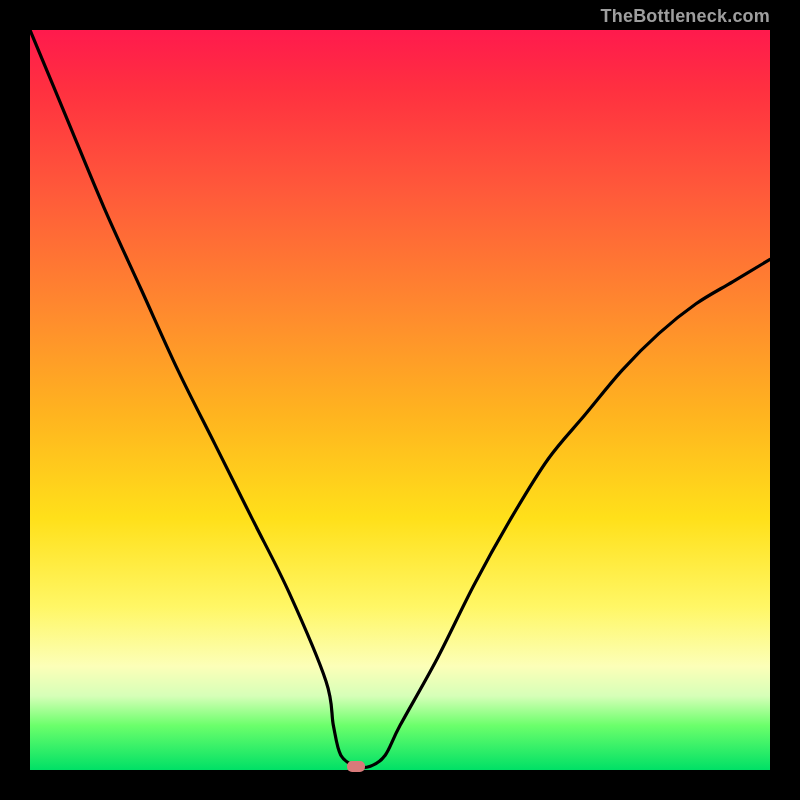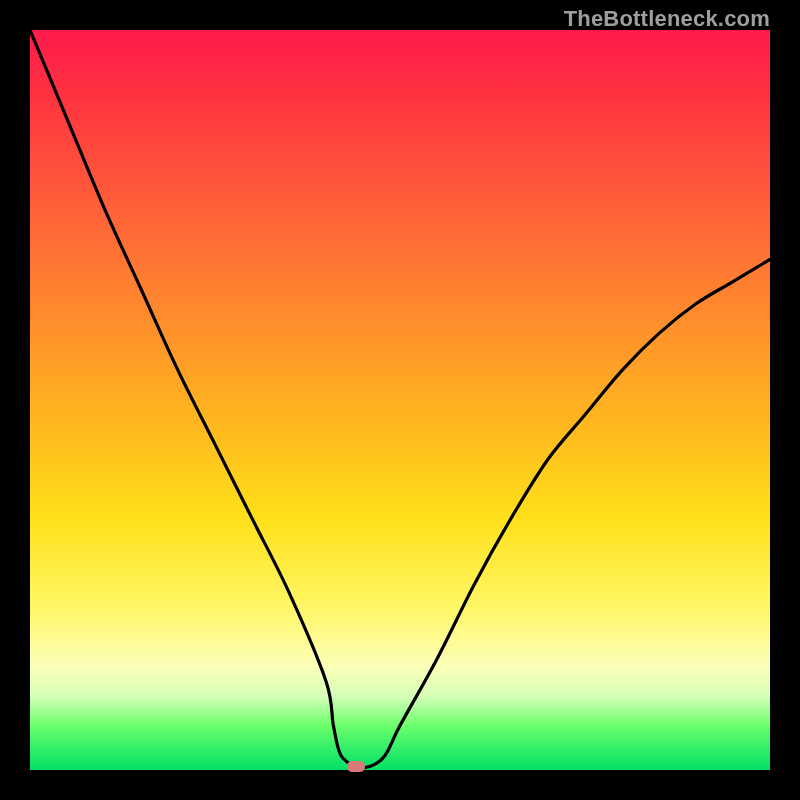--- a/index.html
+++ b/index.html
@@ -51,21 +51,21 @@
     width: 18px;
     height: 11px;
     border-radius: 5px;
     background: #d87a7a;
   }
   .watermark {
     position: absolute;
     top: 6px;
     right: 30px;
     color: #9e9e9e;
-    font-size: 22px;
+    font-size: 18px;
     font-weight: 600;
     letter-spacing: 0.2px;
     user-select: none;
   }
 </style>
 </head>
 <body>
 
 <div class="container">
 

